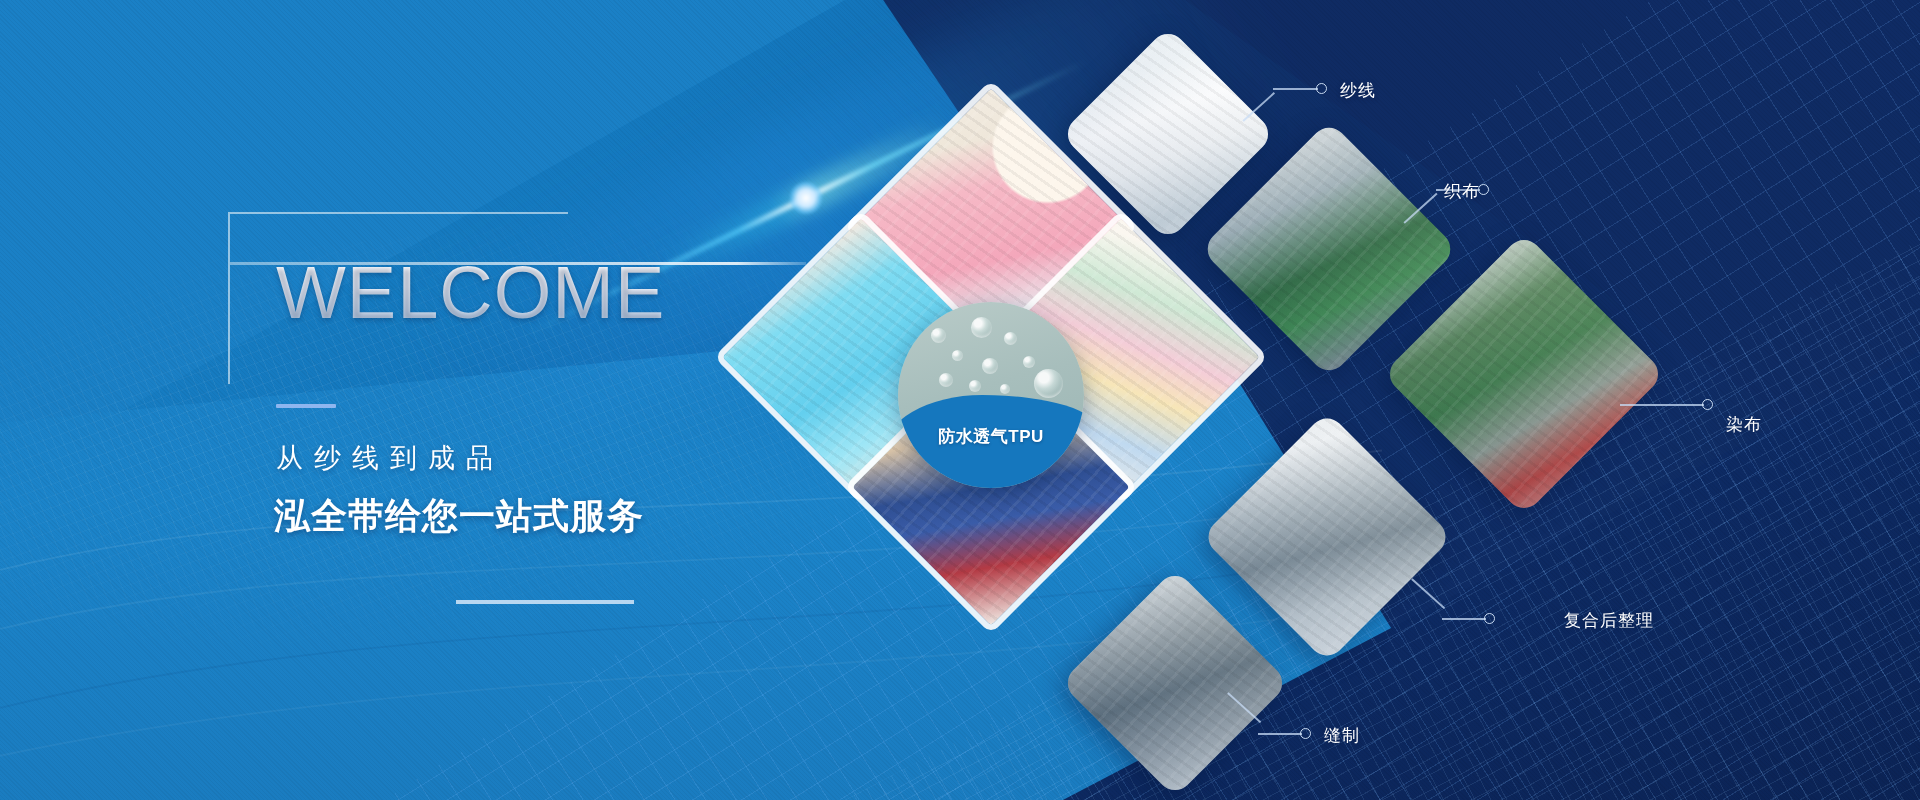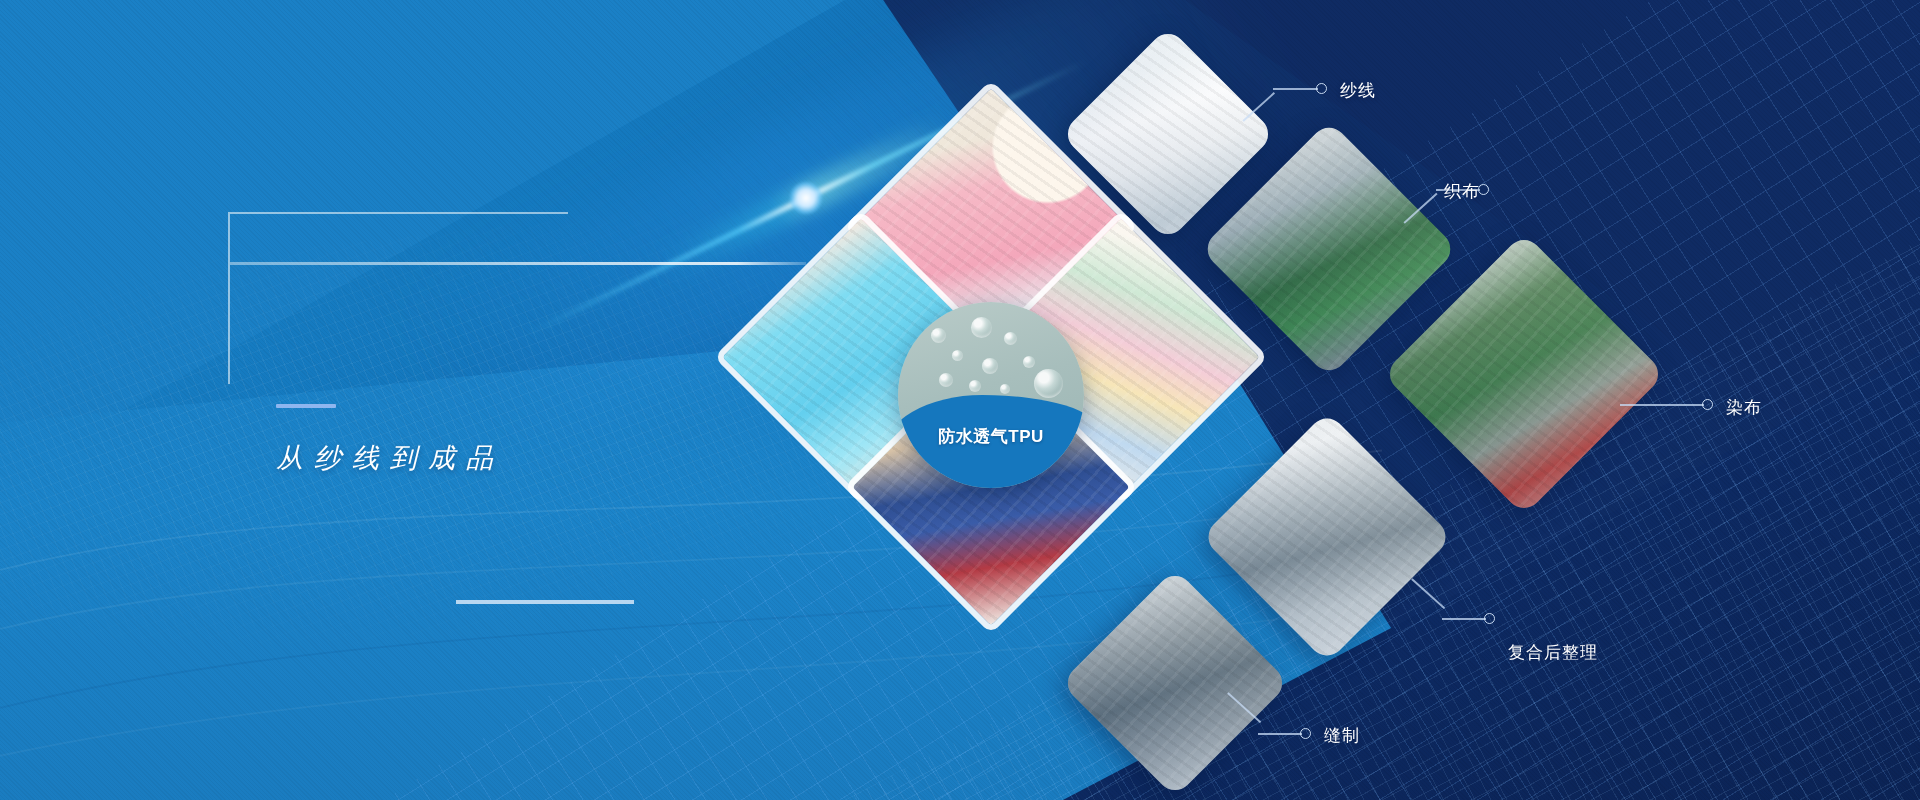--- a/index.html
+++ b/index.html
@@ -133,21 +133,20 @@
   }
   .accent-bar{
     position:absolute;left:276px;top:404px;width:60px;height:4px;
     background:#8fb6ef;border-radius:1px;
   }
   .cn-sub{
     position:absolute;left:276px;top:440px;
     font-size:27px;letter-spacing:11px;color:#ffffff;font-weight:400;
     text-shadow:0 2px 5px rgba(0,25,70,.35);
     white-space:nowrap;
-    font-style:italic;
   }
   .cn-head{
     position:absolute;left:274px;top:492px;
     font-size:36px;letter-spacing:1px;color:#ffffff;font-weight:700;
     text-shadow:0 2px 6px rgba(0,25,70,.45);
     white-space:nowrap;
   }
   .divider{
     position:absolute;left:456px;top:600px;width:178px;height:4px;
     background:rgba(220,234,250,.82);
@@ -276,22 +275,24 @@
   <div class="bg-dots"></div>
 
   <div class="flare-beam"></div>
   <div class="flare-streak2"></div>
   <div class="flare-streak"></div>
   <div class="flare-core"></div>
   <div class="flare-hline"></div>
 
   <div class="bracket"></div>
 
+  <div class="welcome">WELCOME</div>
   <div class="accent-bar"></div>
   <div class="cn-sub">从纱线到成品</div>
+  <div class="cn-head">泓全带给您一站式服务</div>
   <div class="divider"></div>
 
   <div class="proc" style="left:1092px;top:58px;width:152px;height:152px;">
     <div class="inner ph-yarn">
       <div class="photo-tex"></div>
     </div>
     <div class="proc-mask"></div>
   </div>
 
   <div class="proc" style="left:1238px;top:158px;width:182px;height:182px;">
@@ -372,28 +373,28 @@
   <div class="callout">
     <div class="co-diag" style="left:1404px;top:222px;width:44px;transform:rotate(-42deg);"></div>
     <div class="co-line" style="left:1436px;top:189px;width:44px;"></div>
     <div class="co-dot" style="left:1478px;top:184px;"></div>
     <div class="co-text" style="left:1444px;top:180px;">织布</div>
   </div>
 
   <div class="callout">
     <div class="co-line" style="left:1620px;top:404px;width:84px;"></div>
     <div class="co-dot" style="left:1702px;top:399px;"></div>
-    <div class="co-text" style="left:1726px;top:396px;">染布</div>
+    <div class="co-text" style="left:1726px;top:413px;">染布</div>
   </div>
 
   <div class="callout">
     <div class="co-diag" style="left:1412px;top:578px;width:44px;transform:rotate(42deg);"></div>
     <div class="co-line" style="left:1442px;top:618px;width:44px;"></div>
     <div class="co-dot" style="left:1484px;top:613px;"></div>
-    <div class="co-text" style="left:1508px;top:609px;margin-top:32px;">复合后整理</div>
+    <div class="co-text" style="left:1564px;top:609px;">复合后整理</div>
   </div>
 
   <div class="callout">
     <div class="co-diag" style="left:1228px;top:692px;width:44px;transform:rotate(42deg);"></div>
     <div class="co-line" style="left:1258px;top:733px;width:44px;"></div>
     <div class="co-dot" style="left:1300px;top:728px;"></div>
     <div class="co-text" style="left:1324px;top:724px;">缝制</div>
   </div>
 
 </div>

